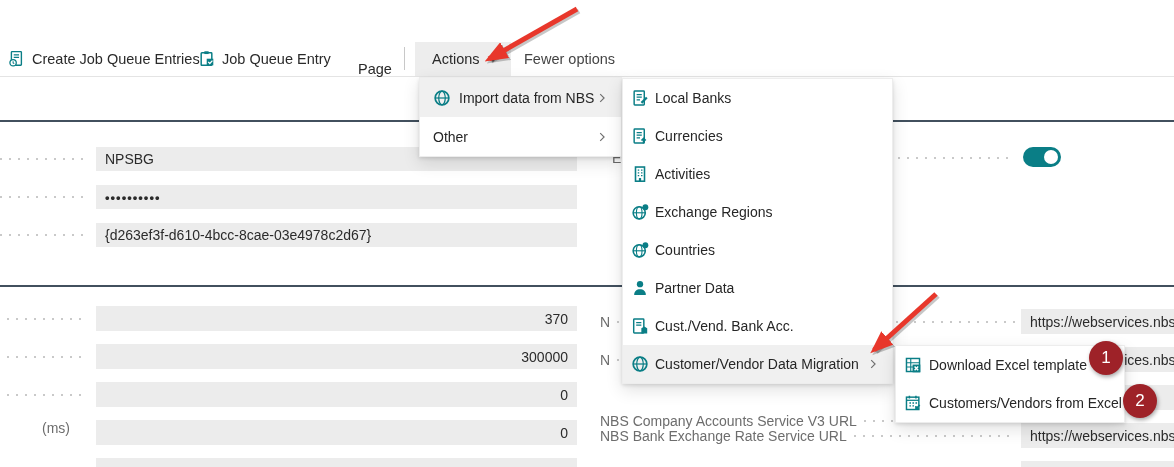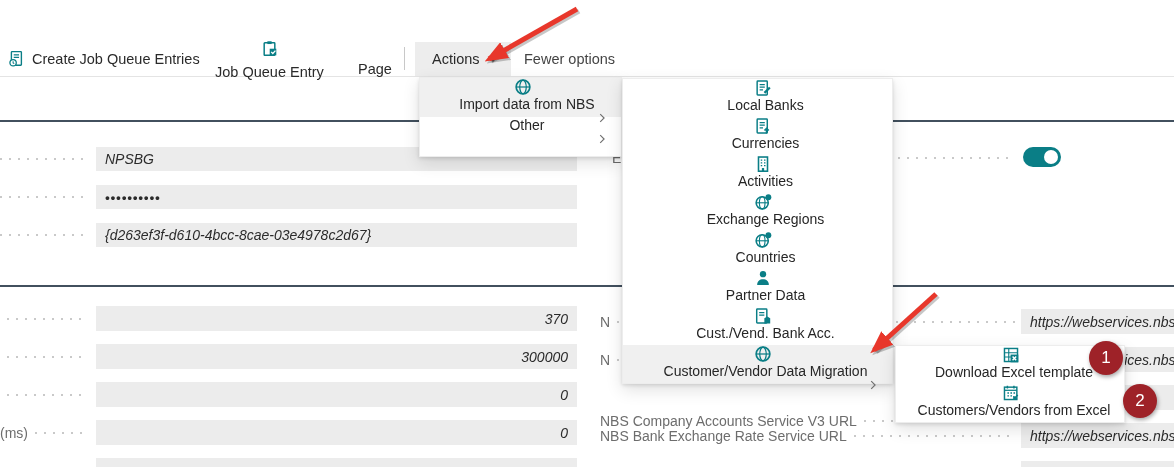--- a/index.html
+++ b/index.html
@@ -23,49 +23,49 @@
   .tbsep{position:absolute;left:404px;top:47px;height:23px;width:1px;background:#c8c8c8;z-index:2;}
   .tb-border{position:absolute;left:0;top:76px;width:1174px;height:1px;background:#e4e4e4;z-index:1;}
   .actions-bg{position:absolute;left:415px;top:42px;width:96px;height:35px;background:#ededed;z-index:1;}
   .chev-small{width:12px;height:12px;color:#5c5c5c;flex:none;}
 
   
   .sline{position:absolute;left:0;width:1174px;height:2px;background:var(--line);z-index:1;}
 
   
   .fieldbox{position:absolute;background:var(--field-bg);font-size:14px;color:var(--text);
-            display:flex;align-items:center;padding:12px 9px;overflow:hidden;white-space:nowrap;z-index:2;font-style:italic;}
+            display:flex;align-items:center;padding:12px 9px;overflow:hidden;white-space:nowrap;z-index:2;}
   .fieldbox.num{justify-content:flex-end;}
   .lt{left:96px;width:481px;height:23px;}
   .lb{left:96px;width:481px;height:25px;}
   .rt{left:1021px;width:153px;height:25px;}
   .pwd{font-size:13px;font-weight:700;letter-spacing:1px;}
   .lblrow{position:absolute;display:flex;align-items:center;gap:7px;color:var(--label);
           font-size:14px;height:25px;z-index:2;white-space:nowrap;}
   .leader{flex:1;height:2px;
           background-image:repeating-linear-gradient(to right,#c9c9c9 0 2px,transparent 2px 9px);}
 
   
   .toggle{position:absolute;left:1023px;top:147px;width:38px;height:20px;border-radius:10px;
           background:var(--teal);z-index:2;cursor:pointer;}
   .toggle .knob{position:absolute;right:3px;top:3px;width:14px;height:14px;border-radius:50%;background:#fff;}
 
   
   .menu{position:absolute;background:#fff;border:1px solid #ededed;z-index:10;
         box-shadow:0 1.6px 3.6px rgba(0,0,0,.13),0 6px 16px rgba(0,0,0,.12);}
-  .mrow{display:flex;align-items:center;font-size:14px;color:#262626;cursor:pointer;white-space:nowrap;flex-direction:column;}
+  .mrow{display:flex;align-items:center;font-size:14px;color:#262626;cursor:pointer;white-space:nowrap;}
   .mrow.hl{background:var(--menu-hl);}
   .mi{width:18px;height:18px;color:var(--teal);flex:none;}
   .chev-r{width:12px;height:12px;color:#6f6f6f;flex:none;margin-left:auto;margin-right:13px;}
   #actions-menu{left:419px;top:77px;width:203px;}
   #actions-menu .mrow{height:39px;padding-left:13px;}
   #actions-menu .mi{margin-right:8px;}
   #actions-menu .noicon{}
   #import-submenu{left:622px;top:78px;width:271px;}
-  #import-submenu .mrow{height:38px;padding-left:16px;}
+  #import-submenu .mrow{height:38px;padding-left:8px;}
   #import-submenu .mi{margin-right:6px;}
   #migration-submenu{left:895px;top:345px;width:230px;}
   #migration-submenu .mrow{height:38px;padding-left:8px;}
   #migration-submenu .mi{margin-right:7px;}
 
   
   #arrow-overlay{position:absolute;left:0;top:0;width:1174px;height:467px;z-index:30;pointer-events:none;}
   .badge{position:absolute;width:34px;height:34px;border-radius:50%;background:var(--badge);color:#fff;
          display:flex;align-items:center;justify-content:center;font-size:17px;z-index:31;
          box-shadow:1px 2px 4px rgba(0,0,0,.35);}
@@ -149,21 +149,21 @@
 
   <div class="actions-bg"></div>
   <div class="tb-border"></div>
 
   <div class="tbitem" style="left:8px;">
     <svg class="tbicon">
         <use href="#i-doc-clock"></use>
       </svg>
     <span>Create Job Queue Entries</span>
   </div>
-  <div class="tbitem" style="left:215px;flex-direction:column;">
+  <div class="tbitem" style="left:198px;">
     <svg class="tbicon">
         <use href="#i-clipboard"></use>
       </svg>
     <span>Job Queue Entry</span>
   </div>
   <div class="tbitem" style="left:358px;align-items:flex-end;">
     <span>Page</span>
   </div>
   <div class="tbsep"></div>
   <div class="tbitem" style="left:432px;">
@@ -205,21 +205,21 @@
       <div class="leader"></div>
     </div>
   <div class="fieldbox lb num" style="top:344px;">300000</div>
 
   <div class="lblrow" style="left:0;width:88px;top:382px;">
     <span></span>
       <div class="leader"></div>
     </div>
   <div class="fieldbox lb num" style="top:382px;">0</div>
 
-  <div class="lblrow" style="left:0;width:88px;top:420px;">
+  <div class="lblrow" style="left:12px;width:88px;top:420px;flex-direction:column;">
     <span>(ms)</span>
       <div class="leader"></div>
     </div>
   <div class="fieldbox lb num" style="top:420px;">0</div>
 
   <div class="fieldbox lb" style="top:458px;"></div>
 
   <div class="lblrow" style="left:612px;width:403px;top:145px;">
     <span>E</span>
       <div class="leader"></div>

